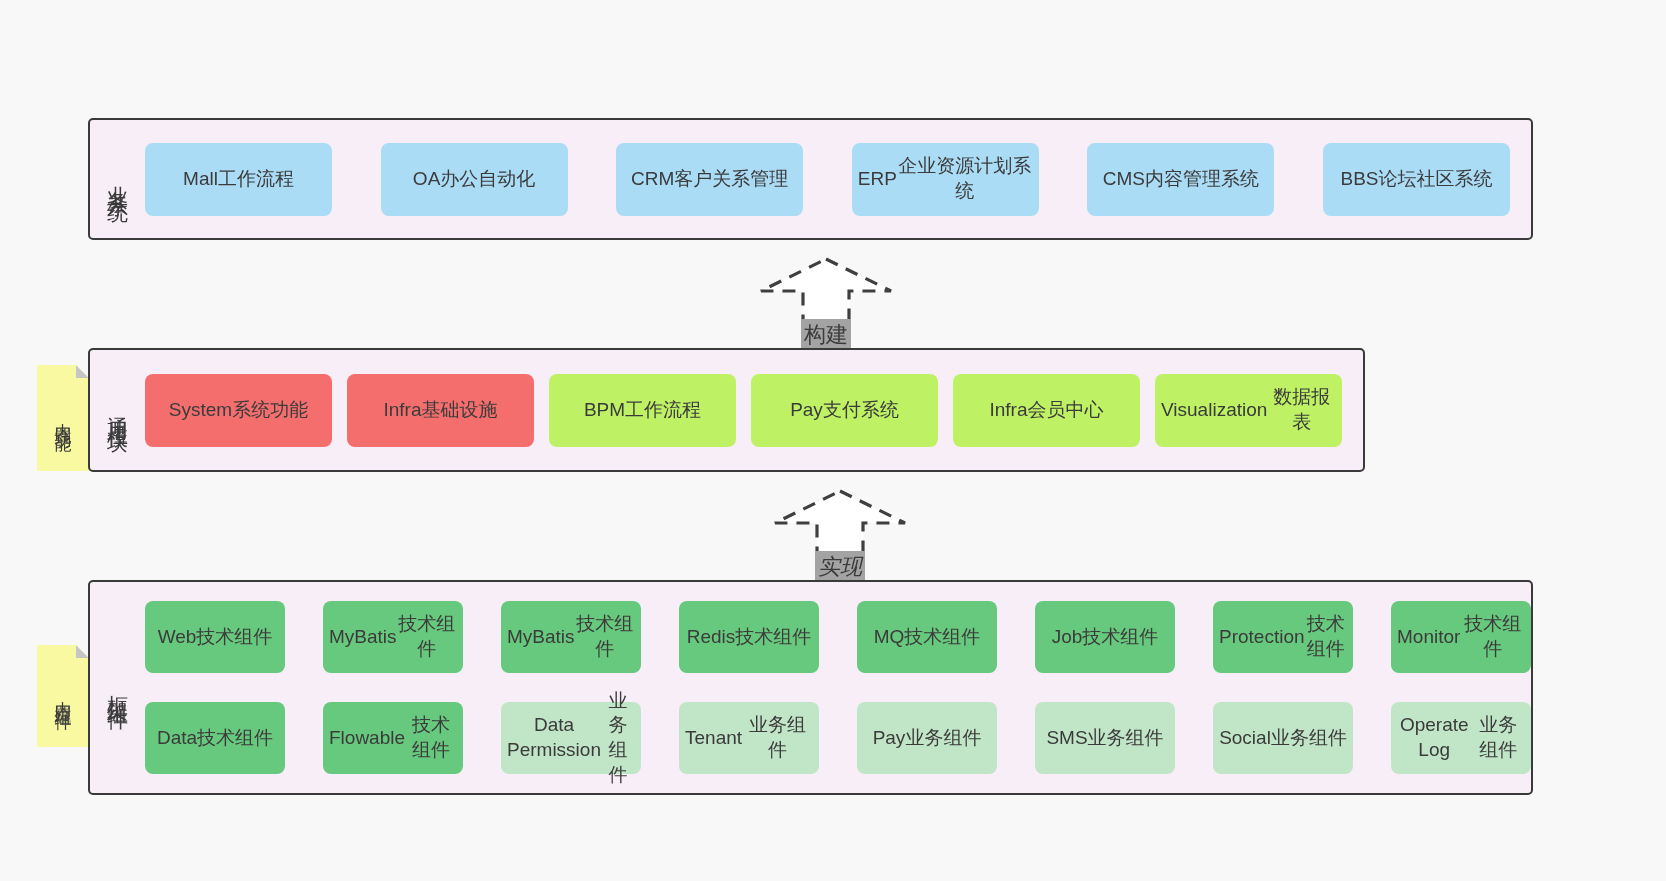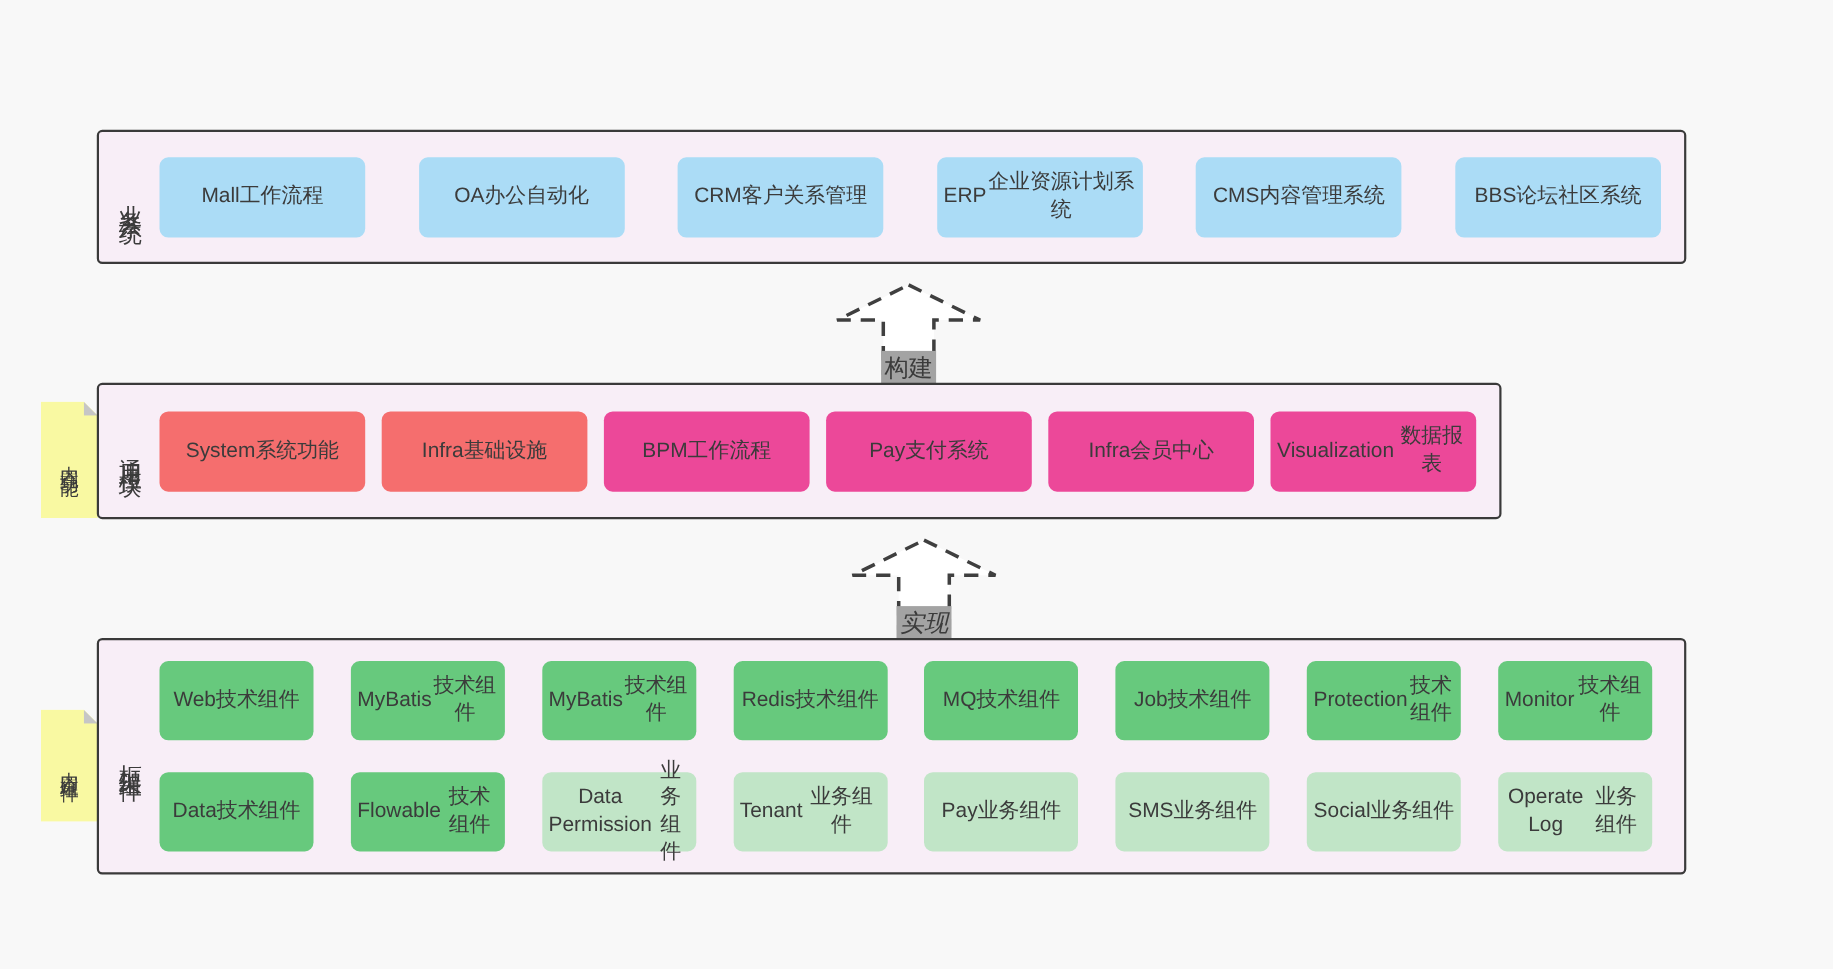--- a/index.html
+++ b/index.html
@@ -12,25 +12,25 @@
   .band-label{writing-mode:vertical-rl;text-orientation:upright;font-size:21px;
         letter-spacing:5px;color:#3b3b3b;}
 
   .boxes{flex:1;display:flex;align-items:center;justify-content:space-between;padding-right:21px;}
   .box{border-radius:8px;display:flex;align-items:center;justify-content:center;
         text-align:center;font-size:19px;line-height:1.3;color:#3b3b3b;box-sizing:border-box;padding:2px 6px;}
   .box-lg{width:187px;height:73px;}
   .box-sm{width:140px;height:72px;}
   .blue{background:#abdcf6;}
   .red{background:#f56e6e;}
-  .pink{background:#ec4899;}
+  .pink{background:#bef264;}
   .green{background:#67c97d;}
   .green-light{background:#c1e5c7;}
 
-  .rows{flex:1;display:flex;flex-direction:column;justify-content:center;gap:29px;padding-right:29px;}
+  .rows{flex:1;display:flex;flex-direction:column;justify-content:center;gap:29px;}
   .row{display:flex;justify-content:space-between;}
 
   .arrow{position:absolute;width:138px;height:86px;z-index:0;}
   .arrow svg{position:absolute;left:0;top:0;width:100%;height:100%;}
   .arrow-label{position:absolute;left:50%;top:36px;transform:translateX(-50%);
         background:#a3a3a3;font-size:22px;padding:1px 3px;white-space:nowrap;color:#3b3b3b;margin-top:27px;}
 
   .note{position:absolute;width:52px;background:#f9f9a2;z-index:0;
         display:flex;align-items:center;justify-content:center;
         clip-path:polygon(0 0,calc(100% - 13px) 0,100% 13px,100% 100%,0 100%);}

